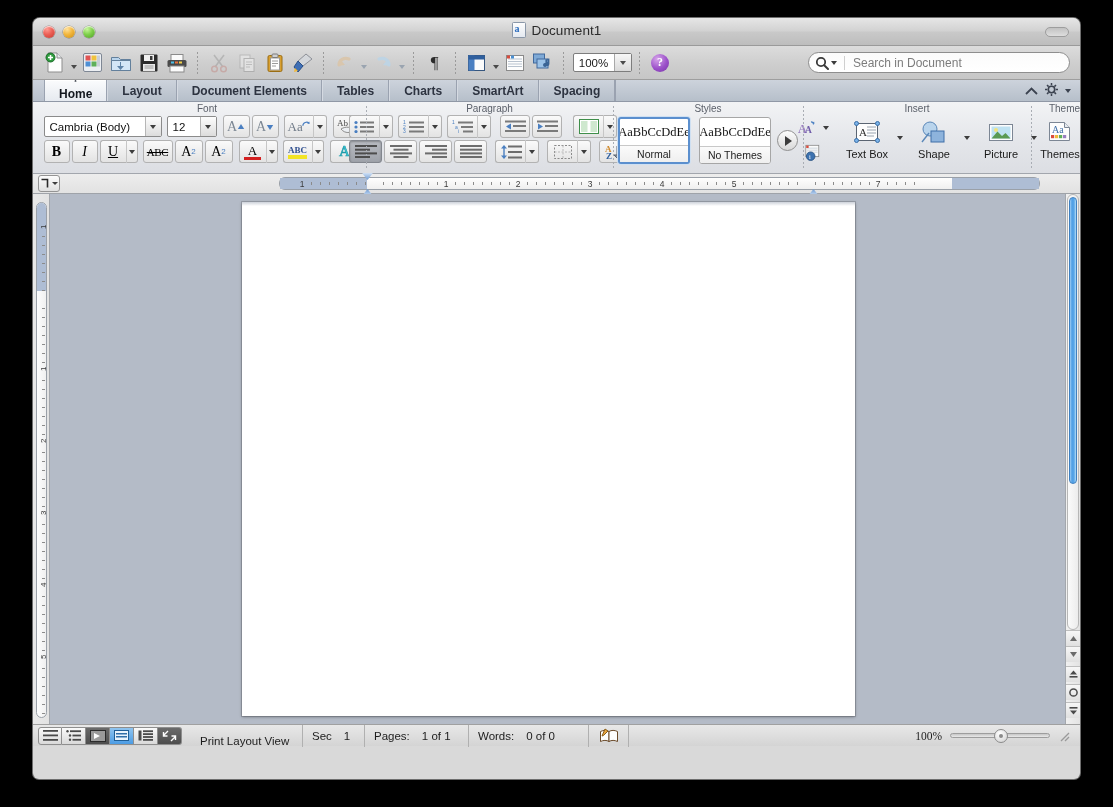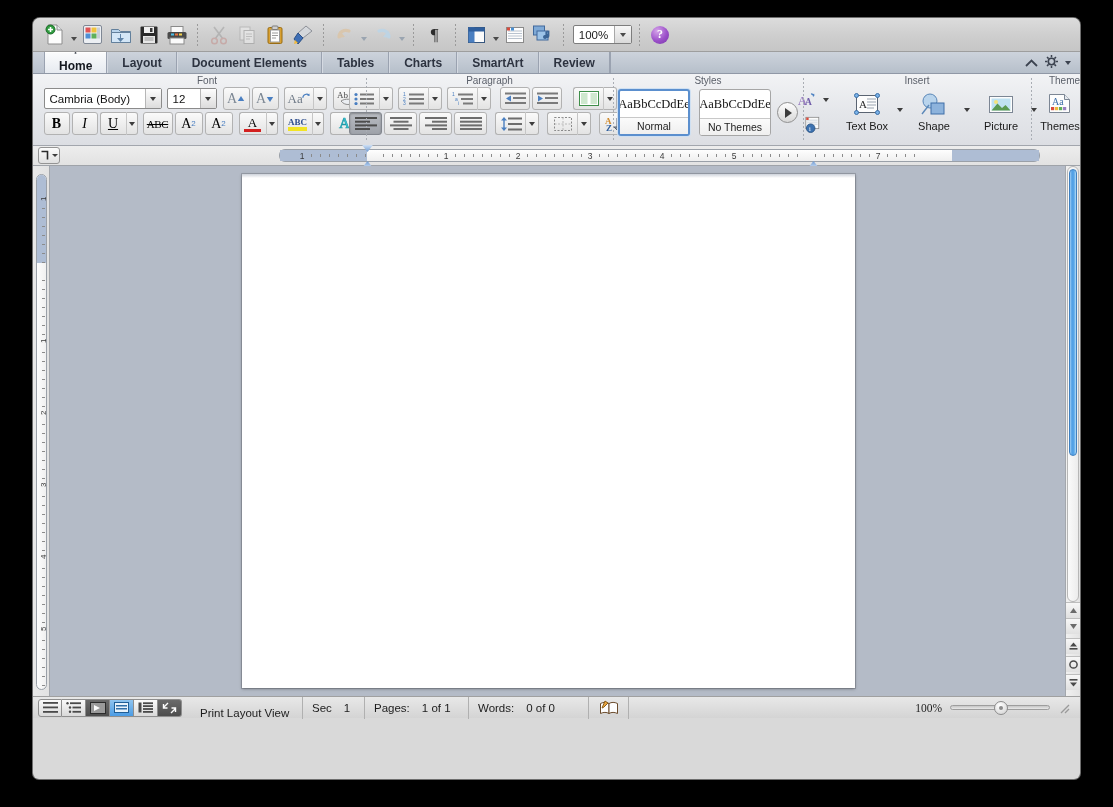--- a/index.html
+++ b/index.html
@@ -222,20 +222,32 @@
      background:radial-gradient(circle at 40% 30%,#ffffff,#cfcfcf); border:1px solid #8b8b8b; }
   #zs-knob:after { content:""; position:absolute; left:4px; top:4px; width:4px; height:4px;
      border-radius:50%; background:#8b8b8b; }
   #grip { width:12px; height:12px; position:relative; }
 </style>
 </head>
 <body>
 
 <div id="window">
 
+  <div id="titlebar">
+    <div class="traffic">
+      <div class="tl red"></div>
+      <div class="tl amber"></div>
+      <div class="tl green"></div>
+    </div>
+    <div id="title-wrap">
+      <span id="doc-icon"></span>
+      <span>Document1</span>
+    </div>
+    <div id="tb-pill"></div>
+  </div>
 
   <div id="toolbar">
 
     <div class="tgroup">
       <div class="tbtn">
         <svg width="20" height="21" viewBox="0 0 20 21">
           <path d="M3 1h9l5 5v14H3z" fill="#fdfdfd" stroke="#8d8d8d"></path>
           <path d="M12 1v5h5" fill="#e3e7ec" stroke="#8d8d8d"></path>
           <circle cx="5.5" cy="5.5" r="4.5" fill="#2e9b3e" stroke="#1d6b29"></circle>
           <path d="M5.5 3v5M3 5.5h5" stroke="#fff" stroke-width="1.6"></path>
@@ -384,20 +396,30 @@
       <div id="zoomval">100%</div>
       <div id="zoomarrow">
           <i></i>
         </div>
     </div>
 
     <div class="tsep"></div>
 
     <div id="helpbtn">?</div>
 
+    <div id="searchwrap">
+      <span class="mag">
+        <svg width="14" height="14" viewBox="0 0 14 14">
+          <circle cx="6" cy="6" r="4.2" fill="none" stroke="#3a3a3a" stroke-width="1.8"></circle>
+          <path d="M9.2 9.2L13 13" stroke="#3a3a3a" stroke-width="2" stroke-linecap="round"></path>
+        </svg>
+        <i style="width:0;height:0;border-left:3.5px solid transparent;border-right:3.5px solid transparent;border-top:4px solid #3a3a3a;display:block;"></i>
+      </span>
+      <span id="search-placeholder">Search in Document</span>
+    </div>
   </div>
 
   <div id="tabs">
     <div class="tab active">
       <svg width="11" height="10" viewBox="0 0 11 10">
         <path d="M5.5 0L11 4.6H9.2V10H6.7V6.6H4.3V10H1.8V4.6H0z" fill="#1d2430"></path>
       </svg>
       <span>Home</span>
     </div>
     <div class="tab">
@@ -409,21 +431,21 @@
     <div class="tab">
       <span>Tables</span>
     </div>
     <div class="tab">
       <span>Charts</span>
     </div>
     <div class="tab">
       <span>SmartArt</span>
     </div>
     <div class="tab">
-      <span>Review</span>
+      <span>Spacing</span>
     </div>
     <div id="tabs-filler">
       <span>
         <svg width="13" height="9" viewBox="0 0 13 9">
             <path d="M1 7L6.5 1.5 12 7" fill="none" stroke="#3c4350" stroke-width="1.8"></path>
           </svg>
       </span>
       <span>
         <svg width="13" height="13" viewBox="0 0 13 13">
           <circle cx="6.5" cy="6.5" r="3.2" fill="none" stroke="#3c4350" stroke-width="1.6"></circle>

